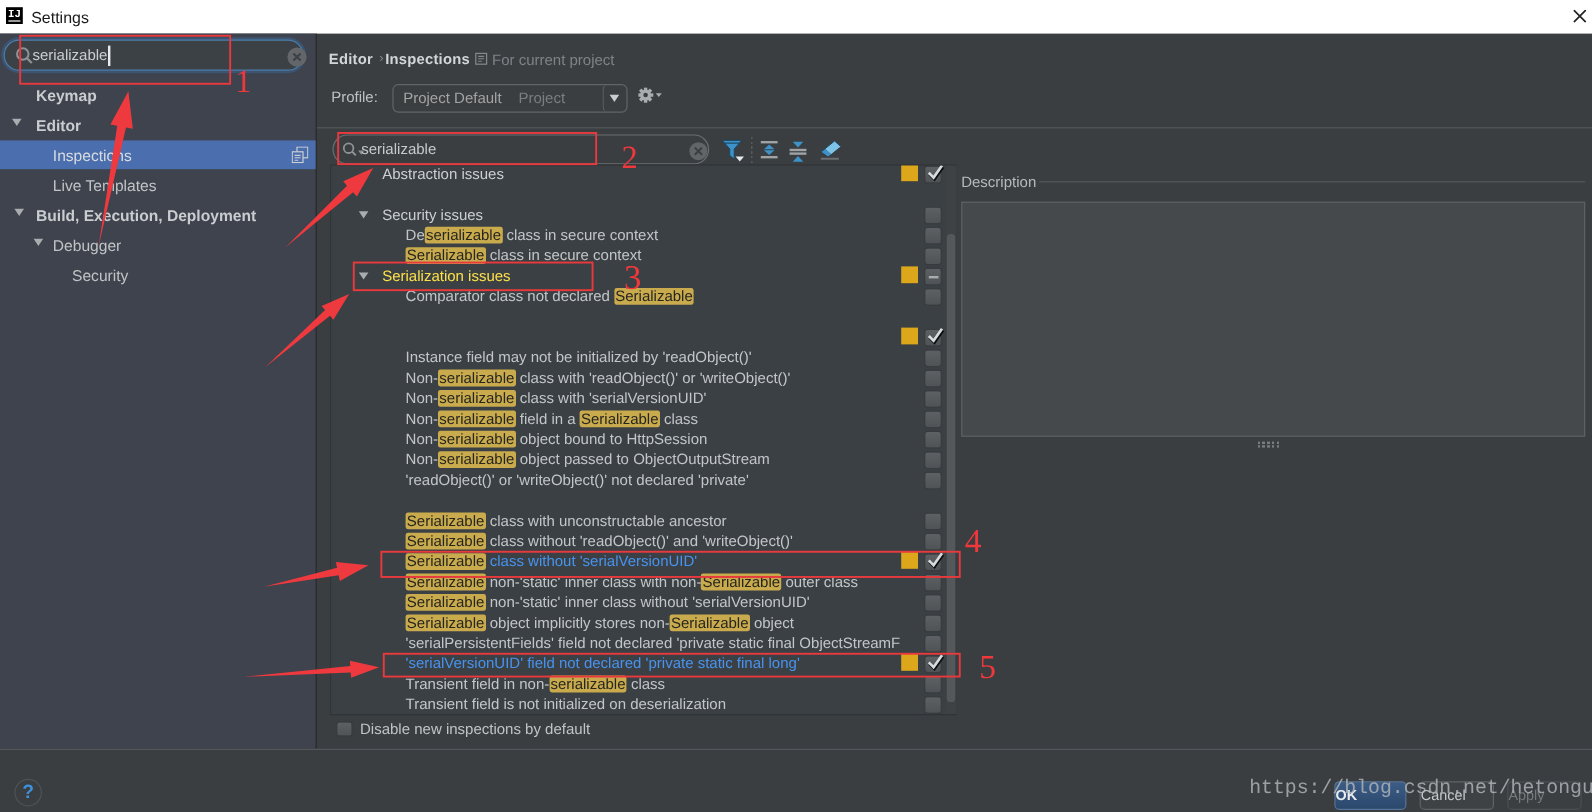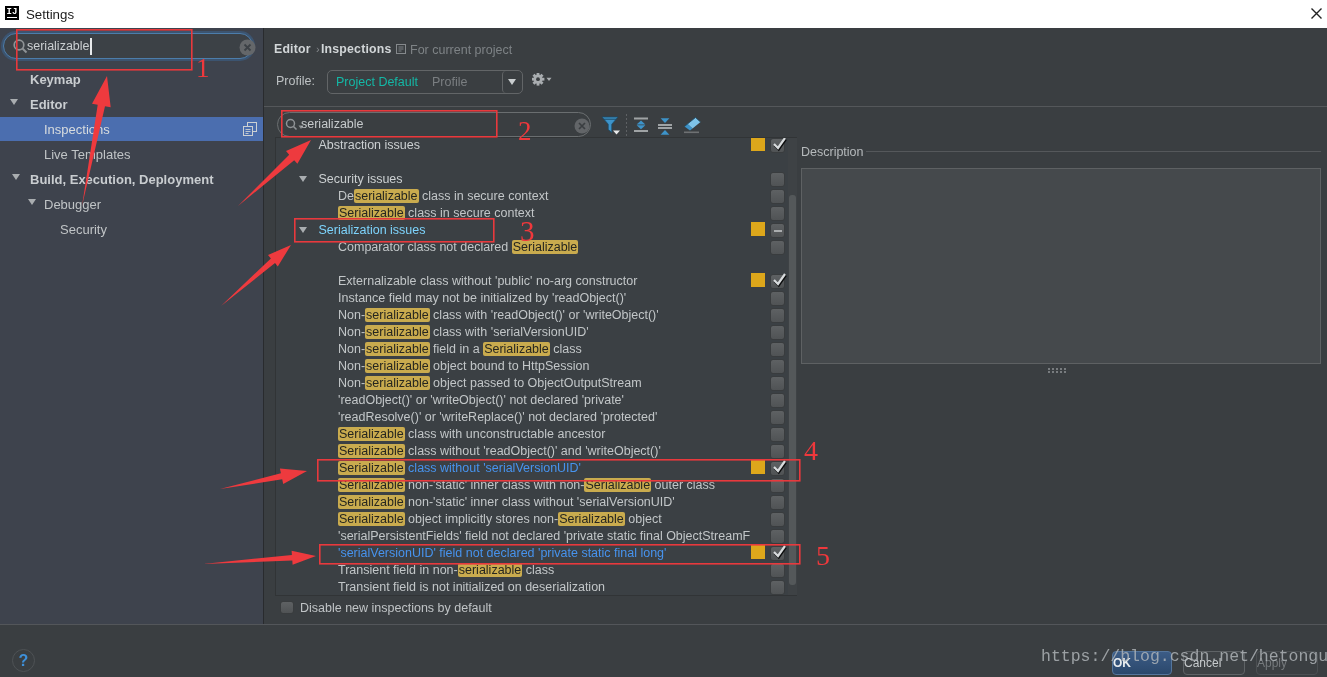--- a/index.html
+++ b/index.html
@@ -21,36 +21,36 @@
 .ltree.b{font-weight:bold;color:#c9cdd0;}
 #lsel{position:absolute;top:117px;left:0;width:263px;height:24px;background:#4b6eaf;}
 .tri{position:absolute;width:0;height:0;border-left:4.5px solid transparent;border-right:4.5px solid transparent;border-top:6px solid #a9adb0;}
 
 #crumb{position:absolute;top:42px;left:274px;font-size:12.3px;letter-spacing:0.2px;font-weight:bold;color:#d2d6d8;}
 #crumb2{position:absolute;top:43px;left:316px;color:#85898c;font-size:11px;}
 #crumb3{position:absolute;top:42px;left:321px;font-size:12.3px;letter-spacing:0.2px;font-weight:bold;color:#d2d6d8;}
 #fcp{position:absolute;top:43px;left:410px;font-size:12.5px;color:#7e8386;}
 #profl{position:absolute;top:74px;left:276px;font-size:12.5px;color:#bdc1c3;}
 #combo{position:absolute;top:70px;left:327px;width:196px;height:24px;border:1px solid #626567;border-radius:5px;box-sizing:border-box;}
-#combo .v1{position:absolute;top:4px;left:8px;font-size:12.5px;color:#14b8a6;}
+#combo .v1{position:absolute;top:4px;left:8px;font-size:12.5px;color:#a3a3a3;}
 #combo .v2{position:absolute;top:4px;left:104px;font-size:12.5px;color:#7a7e81;}
 #combo .btn{position:absolute;top:0;right:0;width:20px;height:22px;border-left:1px solid #626567;}
 #combo .btn .tri{left:5px;top:8px;border-left-width:4.5px;border-right-width:4.5px;border-top-width:6px;border-top-color:#c9cdcf;}
 #hline{position:absolute;top:106px;left:264px;width:1063px;height:1px;background:#54575a;}
 
 #msearch{position:absolute;top:112px;left:277px;width:314px;height:25px;border-radius:13px;border:1px solid #6a6e70;box-sizing:border-box;}
 #msearch .txt{position:absolute;left:23px;top:4px;font-size:12.5px;color:#c6cacc;}
 
 #list{position:absolute;top:137px;left:275px;width:522px;height:459px;background:#3b4044;border:1px solid #313436;box-sizing:border-box;overflow:hidden;}
 .row{position:absolute;left:0;height:17px;width:522px;font-size:12.5px;color:#c2c6c8;white-space:nowrap;}
 .row .t{position:absolute;top:1px;}
 .row .g{font-weight:normal;color:#ccd0d2;}
 .hl{background:#c9ab4e;color:#26261f;border-radius:2px;padding:0 1px;}
 .blx{color:#4793ee;}
-.row .g.blx{color:#7dd3fc;}
+.row .g.blx{color:#fde047;}
 .rtri{position:absolute;width:0;height:0;border-left:4.5px solid transparent;border-right:4.5px solid transparent;border-top:6px solid #a9adb0;left:23px;top:5px;}
 .sq{position:absolute;left:475px;width:14px;height:14px;background:#dda71b;}
 .cb{position:absolute;left:494px;width:15px;height:15px;border-radius:3px;background:linear-gradient(#5e6163,#505355);border:1px solid #393c3e;box-sizing:border-box;}
 #scroll{position:absolute;top:138px;left:788px;width:9px;height:457px;background:#3e4245;}
 #thumb{position:absolute;top:57px;left:1px;width:7px;height:390px;background:#54585a;border-radius:3px;}
 
 #desc{position:absolute;top:145px;left:801px;font-size:12.5px;color:#b6babc;}
 #descline{position:absolute;top:151px;left:866px;width:455px;height:1px;background:#55585b;}
 #descbox{position:absolute;top:168px;left:801px;width:520px;height:196px;background:#45494c;border:1px solid #5e6163;box-sizing:border-box;}
 
@@ -114,21 +114,21 @@
     <div id="crumb2">›</div>
     <div id="crumb3">Inspections</div>
   <svg class="abs" style="top:43px;left:395px" width="12" height="12">
       <rect x="1.5" y="1.5" width="9" height="9" fill="none" stroke="#85898c" stroke-width="1"></rect>
       <path d="M3.5 4h5M3.5 6h5M3.5 8h3" stroke="#85898c" stroke-width="0.9"></path>
     </svg>
   <div id="fcp">For current project</div>
   <div id="profl">Profile:</div>
   <div id="combo">
     <span class="v1">Project Default</span>
-      <span class="v2">Profile</span>
+      <span class="v2">Project</span>
     <div class="btn">
         <div class="tri"></div>
       </div>
   </div>
   <svg class="abs" style="top:73px;left:532px" width="20" height="14" viewBox="0 0 20 14">
       <circle cx="6" cy="6.2" r="4.6" fill="#a9adb0"></circle>
       <rect x="-1.4" y="-6.4" width="2.8" height="2.6" fill="#a9adb0" transform="rotate(0 6 6.2) translate(6 6.2)"></rect>
       <rect x="-1.4" y="-6.4" width="2.8" height="2.6" fill="#a9adb0" transform="rotate(45 6 6.2) translate(6 6.2)"></rect>
       <rect x="-1.4" y="-6.4" width="2.8" height="2.6" fill="#a9adb0" transform="rotate(90 6 6.2) translate(6 6.2)"></rect>
       <rect x="-1.4" y="-6.4" width="2.8" height="2.6" fill="#a9adb0" transform="rotate(135 6 6.2) translate(6 6.2)"></rect>
@@ -208,21 +208,20 @@
         <div class="sq" style="top:0px"></div>
         <div class="cb" style="top:0.5px">
           <div style="position:absolute;left:3px;top:6px;width:8px;height:2.5px;background:#aaadaf"></div>
         </div>
       </div>
   <div class="row" style="top:101px">
         <span class="t" style="left:62px">Comparator class not declared <span class="hl">Serializable</span></span>
         <div class="cb" style="top:0.5px"></div>
       </div>
   <div class="row" style="top:135px">
-        <span class="t" style="left:62px">Externalizable class without 'public' no-arg constructor</span>
         <div class="sq" style="top:0px"></div>
         <div class="cb" style="top:0.5px">
           <svg style="position:absolute;left:-1px;top:-3px" width="18" height="18">
             <path d="M4 8 L8 12 L15 2" stroke="#0b0c0d" stroke-width="2.6" fill="none" transform="translate(0.7,1.2)"></path>
             <path d="M4 8 L8 12 L15 2" stroke="#d8dbdd" stroke-width="2.2" fill="none"></path>
           </svg>
         </div>
       </div>
   <div class="row" style="top:152px">
         <span class="t" style="left:62px">Instance field may not be initialized by 'readObject()'</span>
@@ -243,24 +242,20 @@
   <div class="row" style="top:220px">
         <span class="t" style="left:62px">Non-<span class="hl">serializable</span> object bound to HttpSession</span>
         <div class="cb" style="top:0.5px"></div>
       </div>
   <div class="row" style="top:237px">
         <span class="t" style="left:62px">Non-<span class="hl">serializable</span> object passed to ObjectOutputStream</span>
         <div class="cb" style="top:0.5px"></div>
       </div>
   <div class="row" style="top:254px">
         <span class="t" style="left:62px">'readObject()' or 'writeObject()' not declared 'private'</span>
-        <div class="cb" style="top:0.5px"></div>
-      </div>
-  <div class="row" style="top:271px">
-        <span class="t" style="left:62px">'readResolve()' or 'writeReplace()' not declared 'protected'</span>
         <div class="cb" style="top:0.5px"></div>
       </div>
   <div class="row" style="top:305px">
         <span class="t" style="left:62px"><span class="hl">Serializable</span> class without 'readObject()' and 'writeObject()'</span>
         <div class="cb" style="top:0.5px"></div>
       </div>
   <div class="row" style="top:288px">
         <span class="t" style="left:62px"><span class="hl">Serializable</span> class with unconstructable ancestor</span>
         <div class="cb" style="top:0.5px"></div>
       </div>

